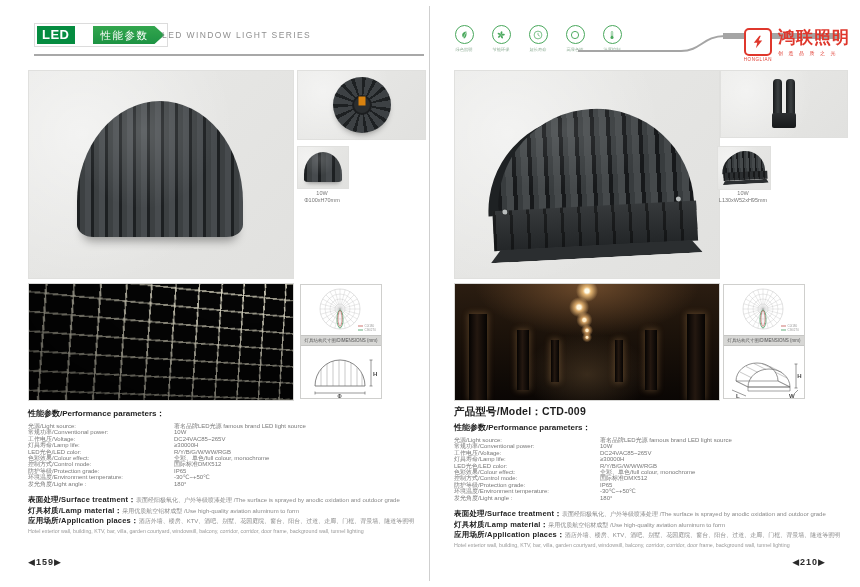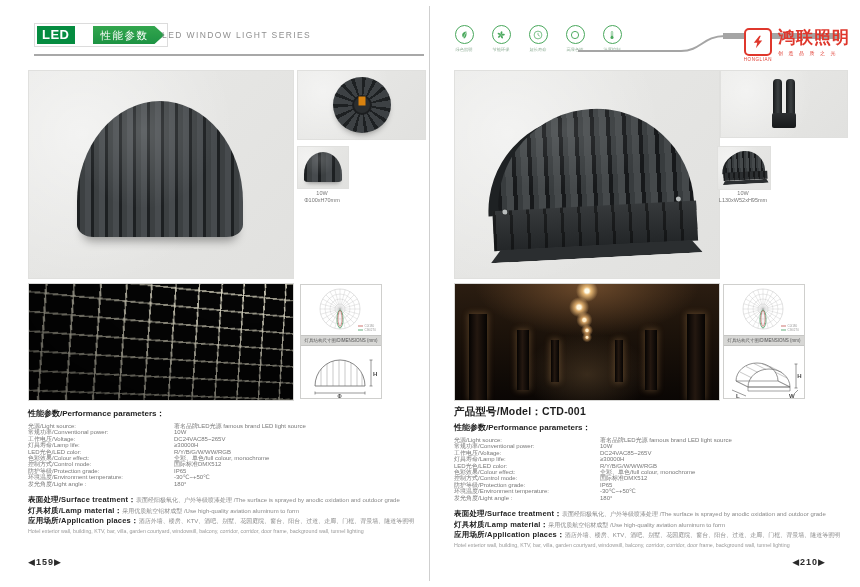--- a/index.html
+++ b/index.html
@@ -450,21 +450,21 @@
           <line x1="70.5" y1="42" x2="73.5" y2="42"></line>
       </g>
       <text x="12" y="51.5" font-size="6" font-weight="bold" fill="#444">L</text>
       <text x="65" y="52" font-size="6" font-weight="bold" fill="#444">W</text>
       <text x="73.2" y="32" font-size="6" font-weight="bold" fill="#444">H</text>
     </svg>
   </div>
 
   <div class="info">
     <div class="model-line">
-      <span>产品型号/Model：</span><span>CTD-001</span>
+      <span>产品型号/Model：</span><span>CTD-009</span>
     </div>
     <div class="params-title">性能参数/Performance parameters：</div>
     <div class="params">
 
         <div class="param-row">
           <span class="p-label">光源/Light source:</span>
           <span class="p-value">著名品牌LED光源 famous brand LED light source</span>
         </div>
 
         <div class="param-row">

